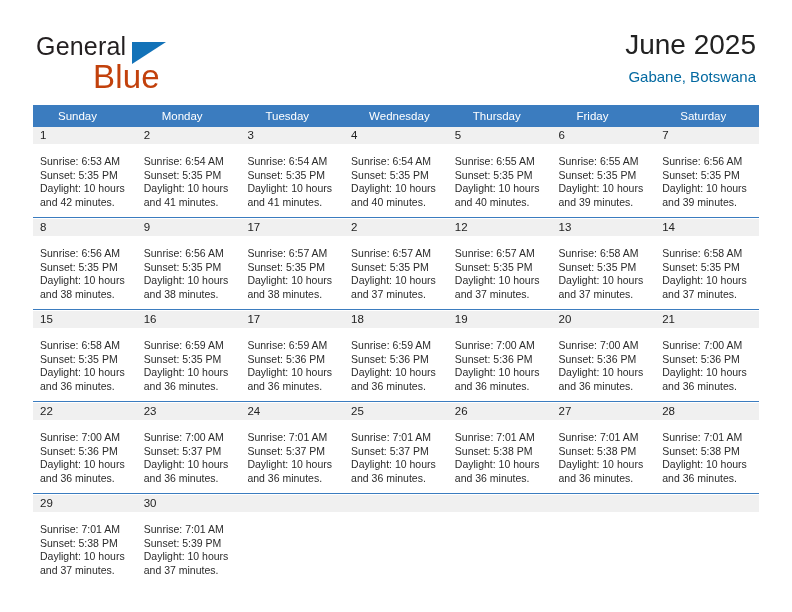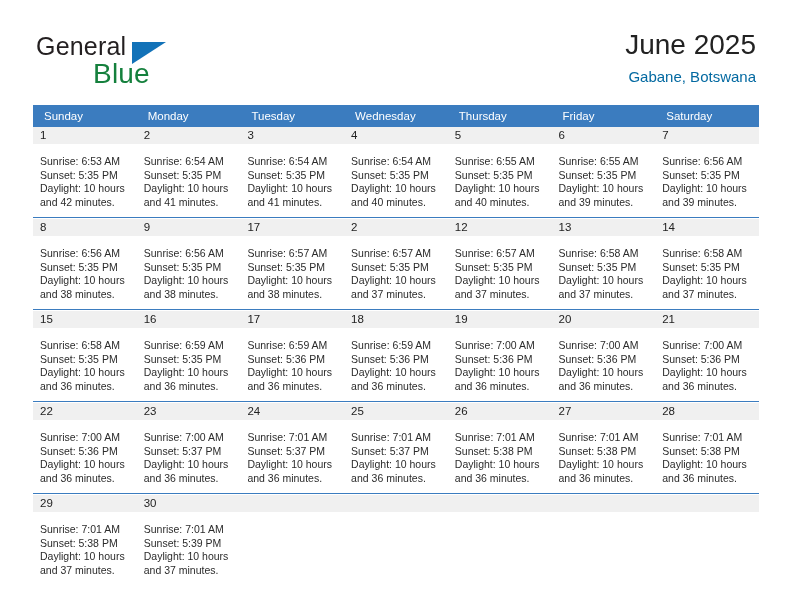--- a/index.html
+++ b/index.html
@@ -52,23 +52,23 @@
     top: 10px;
     width: 0;
     height: 0;
     border-left: 34px solid #1272b8;
     border-bottom: 22px solid transparent;
   }
   .logo-blue {
     position: absolute;
     left: 57px;
     top: 26px;
-    font-size: 28px;
+    font-size: 33px;
     letter-spacing: 0.2px;
-    color: #15803d;
+    color: #c2410c;
     font-family: "Liberation Sans", sans-serif;
   }
 
   .title-block {
     position: absolute;
     right: 36px;
     top: 28px;
     text-align: right;
   }
   .cal-title {
@@ -96,21 +96,21 @@
     table-layout: fixed;
   }
   .calendar col { width: 103.71px; }
 
   .calendar thead th {
     background: #3b7cbf;
     color: #ffffff;
     font-size: 11.5px;
     font-weight: normal;
     text-align: left;
-    padding: 5px 0 5px 11px;
+    padding: 5px 0 5px 25px;
     height: 11px;
     border: none;
   }
 
   .daycell {
     vertical-align: top;
     padding: 0;
     border: none;
     height: 90px;
   }

